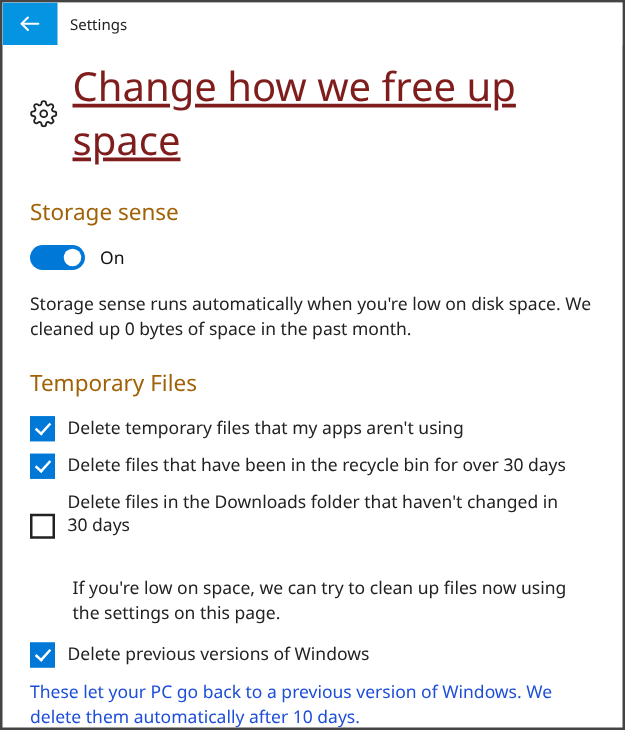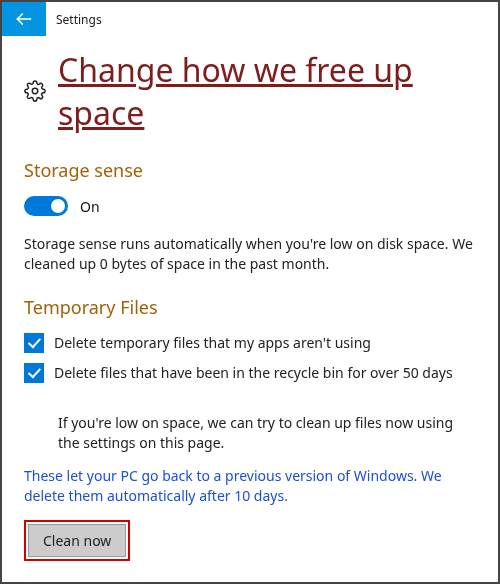--- a/index.html
+++ b/index.html
@@ -177,28 +177,36 @@
   <p class="body-text">Storage sense runs automatically when you're low on disk space. We cleaned up 0 bytes of space in the past month.</p>
 
   <h2 class="section-heading">Temporary Files</h2>
 
   <div class="check-row">
     <div class="checkbox checked"></div>
     <span class="check-label">Delete temporary files that my apps aren't using</span>
   </div>
   <div class="check-row">
     <div class="checkbox checked"></div>
-    <span class="check-label">Delete files that have been in the recycle bin for over 50 days</span>
+    <span class="check-label">Delete files that have been in the recycle bin for over 30 days</span>
+  </div>
+  <div class="check-row">
+    <div class="checkbox"></div>
+    <span class="check-label">Delete files in the Downloads folder that haven't changed in 30 days</span>
   </div>
 
   <div class="section-gap"></div>
 
 
   <p class="body-text" style="margin-bottom:14px;margin-left:34px;">If you're low on space, we can try to clean up files now using the settings on this page.</p>
 
+  <div class="check-row">
+    <div class="checkbox checked"></div>
+    <span class="check-label">Delete previous versions of Windows</span>
+  </div>
 
   <p class="help-text">These let your PC go back to a previous version of Windows. We delete them automatically after 10 days.</p>
 
   <span class="highlight-box">
     <span class="clean-btn">Clean now</span>
   </span>
 
 </div>
 
 </body></html>

